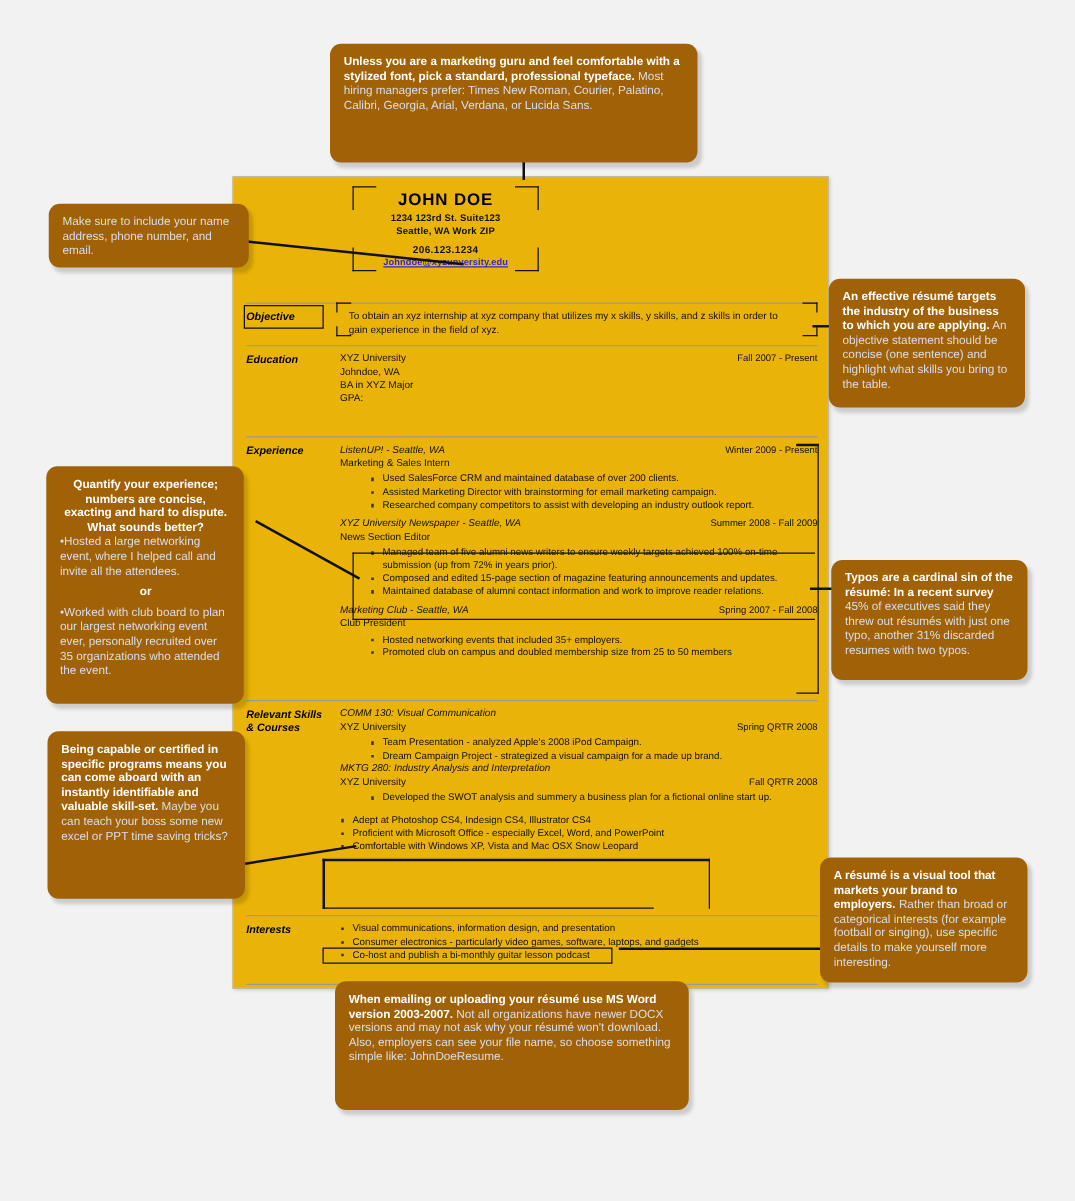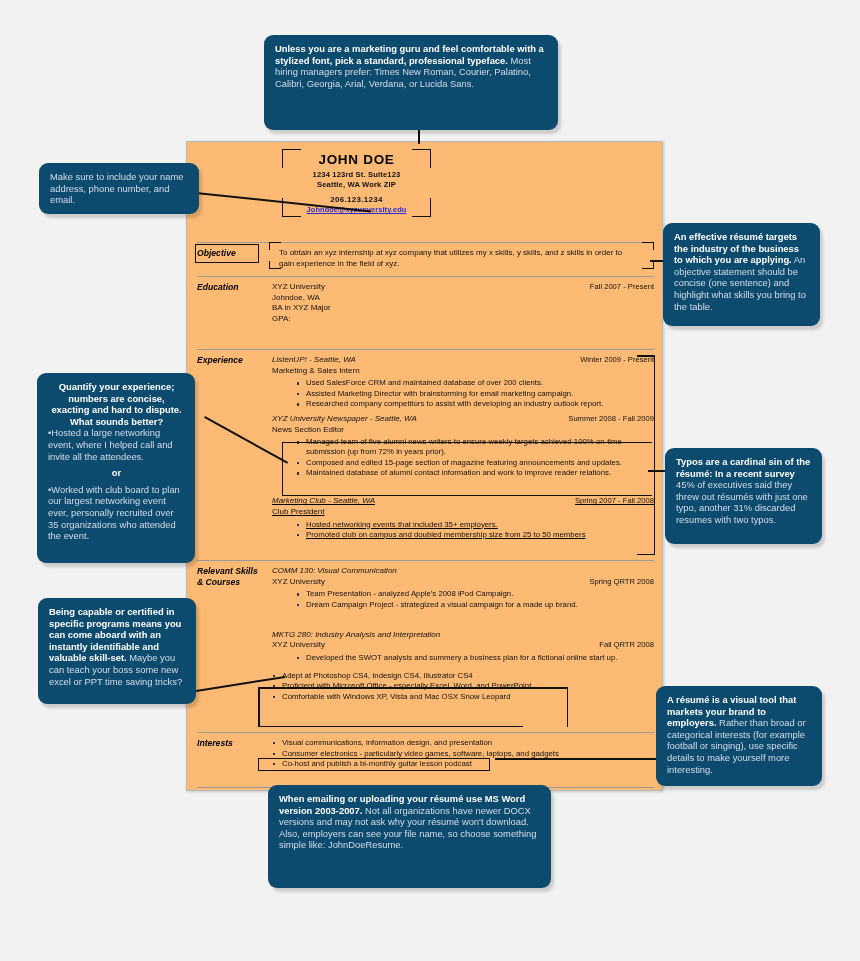--- a/index.html
+++ b/index.html
@@ -8,21 +8,21 @@
     background:#f2f2f2;
     font-family:"Liberation Sans",sans-serif;
     position:relative;
     overflow:hidden;
   }
   #stage{position:absolute;left:0;top:0;width:860px;height:961px;}
 
   
   .resume-page{
     position:absolute;left:186px;top:141px;width:477px;height:650px;
-    background:#fdba74;border:1px solid #b9b9b9;
+    background:#eab308;border:1px solid #b9b9b9;
     box-shadow:1px 1px 3px rgba(0,0,0,.18);
     box-sizing:border-box;
     z-index:3;
   }
   .rp-inner{position:relative;width:100%;height:100%;}
 
   
   .hdr{position:absolute;left:107px;top:10px;width:125px;text-align:center;}
   .hdr .corner{position:absolute;width:18px;height:18px;}
   .c-tl{left:-12px;top:-3px;border-left:1.6px solid #111;border-top:1.6px solid #111;}
@@ -47,21 +47,21 @@
   ul.b li{font-size:7.8px;color:#111;line-height:10px;position:relative;margin-bottom:.5px;}
   ul.b li:before{content:"";position:absolute;left:-9px;top:4px;width:2.4px;height:2.4px;background:#333;}
 
   
   .blkbox{position:absolute;border:1.4px solid #111;box-sizing:border-box;}
   .halfbox{position:absolute;}
   .halfbox i{position:absolute;background:#111;}
 
   
   .callout{
-    position:absolute;background:#0c4a6e;border-radius:9px;
+    position:absolute;background:#a16207;border-radius:9px;
     color:#ffffff;padding:8px 10px 7px 11px;box-sizing:border-box;
     box-shadow:3px 4px 3px rgba(0,0,0,.16);
     z-index:6;
   }
   .callout p{margin:0;font-size:9.4px;line-height:11.6px;color:#d7ddea;}
   .callout b{color:#ffffff;font-weight:bold;}
   .callout .ctr{text-align:center;font-weight:bold;color:#ffffff;}
 
   
   .conn{position:absolute;background:#111;z-index:4;transform-origin:0 0;height:1.6px;}
@@ -143,21 +143,21 @@
             <div class="date">Summer 2008 - Fall 2009</div>
           </div>
           <div class="line">News Section Editor</div>
           <ul class="b">
             <li>Managed team of five alumni news writers to ensure weekly targets achieved 100% on-time submission (up from 72% in years prior).</li>
             <li>Composed and edited 15-page section of magazine featuring announcements and updates.</li>
             <li>Maintained database of alumni contact information and work to improve reader relations.</li>
           </ul>
         </div>
 
-        <div style="margin-top:18px;text-decoration:underline;">
+        <div style="margin-top:5px;">
           <div class="rowflex">
             <div class="line it">Marketing Club - Seattle, WA</div>
             <div class="date">Spring 2007 - Fall 2008</div>
           </div>
           <div class="line">Club President</div>
           <ul class="b">
             <li>Hosted networking events that included 35+ employers.</li>
             <li>Promoted club on campus and doubled membership size from 25 to 50 members</li>
           </ul>
         </div>
@@ -182,21 +182,21 @@
           </div>
           <div class="rowflex">
             <div class="line">XYZ University</div>
             <div class="date">Spring QRTR 2008</div>
           </div>
           <ul class="b">
             <li>Team Presentation - analyzed Apple's 2008 iPod Campaign.</li>
             <li>Dream Campaign Project - strategized a visual campaign for a made up brand.</li>
           </ul>
         </div>
-        <div style="margin-top:20px;">
+        <div style="margin-top:0;">
           <div class="rowflex">
             <div class="line it">MKTG 280: Industry Analysis and Interpretation</div>
           </div>
           <div class="rowflex">
             <div class="line">XYZ University</div>
             <div class="date">Fall QRTR 2008</div>
           </div>
           <ul class="b">
             <li>Developed the SWOT analysis and summery a business plan for a fictional online start up.</li>
           </ul>
@@ -257,21 +257,21 @@
     <p style="color:#ffffff;text-align:center;"><b>Quantify your experience; numbers are concise, exacting and hard to dispute. What sounds better?</b></p>
     <p style="margin-top:0;">•Hosted a large networking event, where I helped call and invite all the attendees.</p>
     <p class="ctr" style="margin:5px 0 5px;">or</p>
     <p>•Worked with club board to plan our largest networking event ever, personally recruited over 35 organizations who attended the event.</p>
   </div>
 
   <div class="callout" style="left:665px;top:448px;width:157px;height:96px;">
     <p><b>Typos are a cardinal sin of the résumé: In a recent survey</b><span> 45% of executives said they threw out résumés with just one typo, another 31% discarded resumes with two typos.</span></p>
   </div>
 
-  <div class="callout" style="left:38px;top:598px;width:158px;height:106px;">
+  <div class="callout" style="left:38px;top:585px;width:158px;height:134px;">
     <p><b>Being capable or certified in specific programs means you can come aboard with an instantly identifiable and valuable skill-set.</b><span> Maybe you can teach your boss some new excel or PPT time saving tricks?</span></p>
   </div>
 
   <div class="callout" style="left:656px;top:686px;width:166px;height:100px;">
     <p><b>A résumé is a visual tool that markets your brand to employers.</b><span> Rather than broad or categorical interests (for example football or singing), use specific details to make yourself more interesting.</span></p>
   </div>
 
   <div class="callout" style="left:268px;top:785px;width:283px;height:103px;">
     <p><b>When emailing or uploading your résumé use MS Word version 2003-2007.</b><span> Not all organizations have newer DOCX versions and may not ask why your résumé won't download. Also, employers can see your file name, so choose something simple like: JohnDoeResume.</span></p>
   </div>

